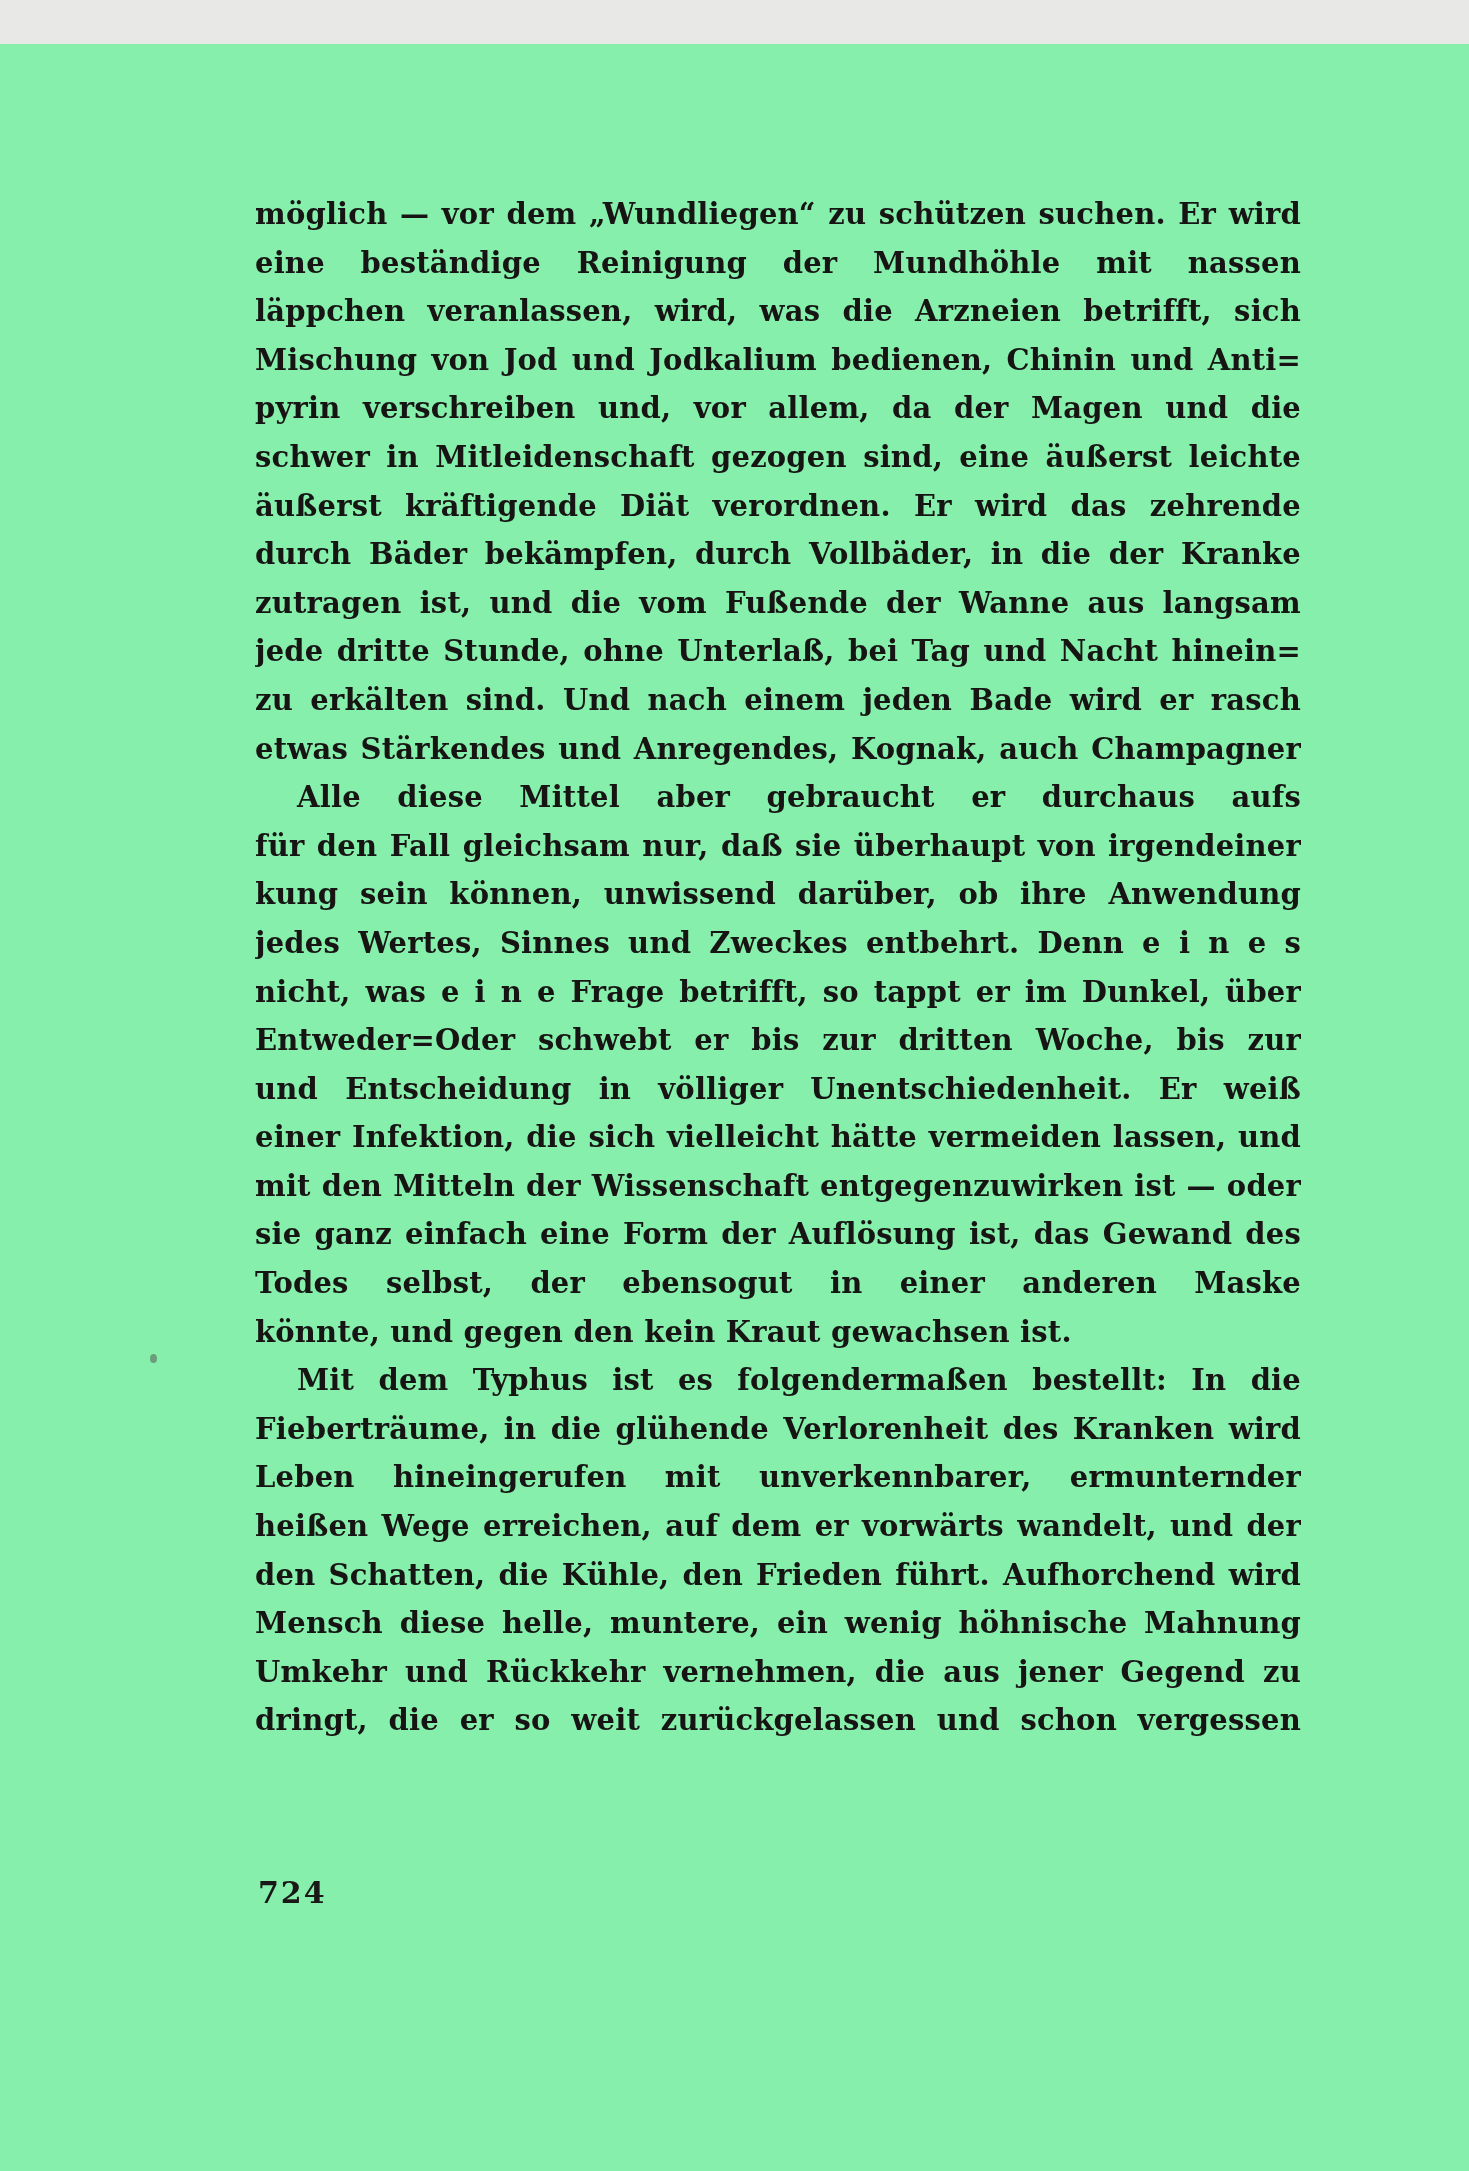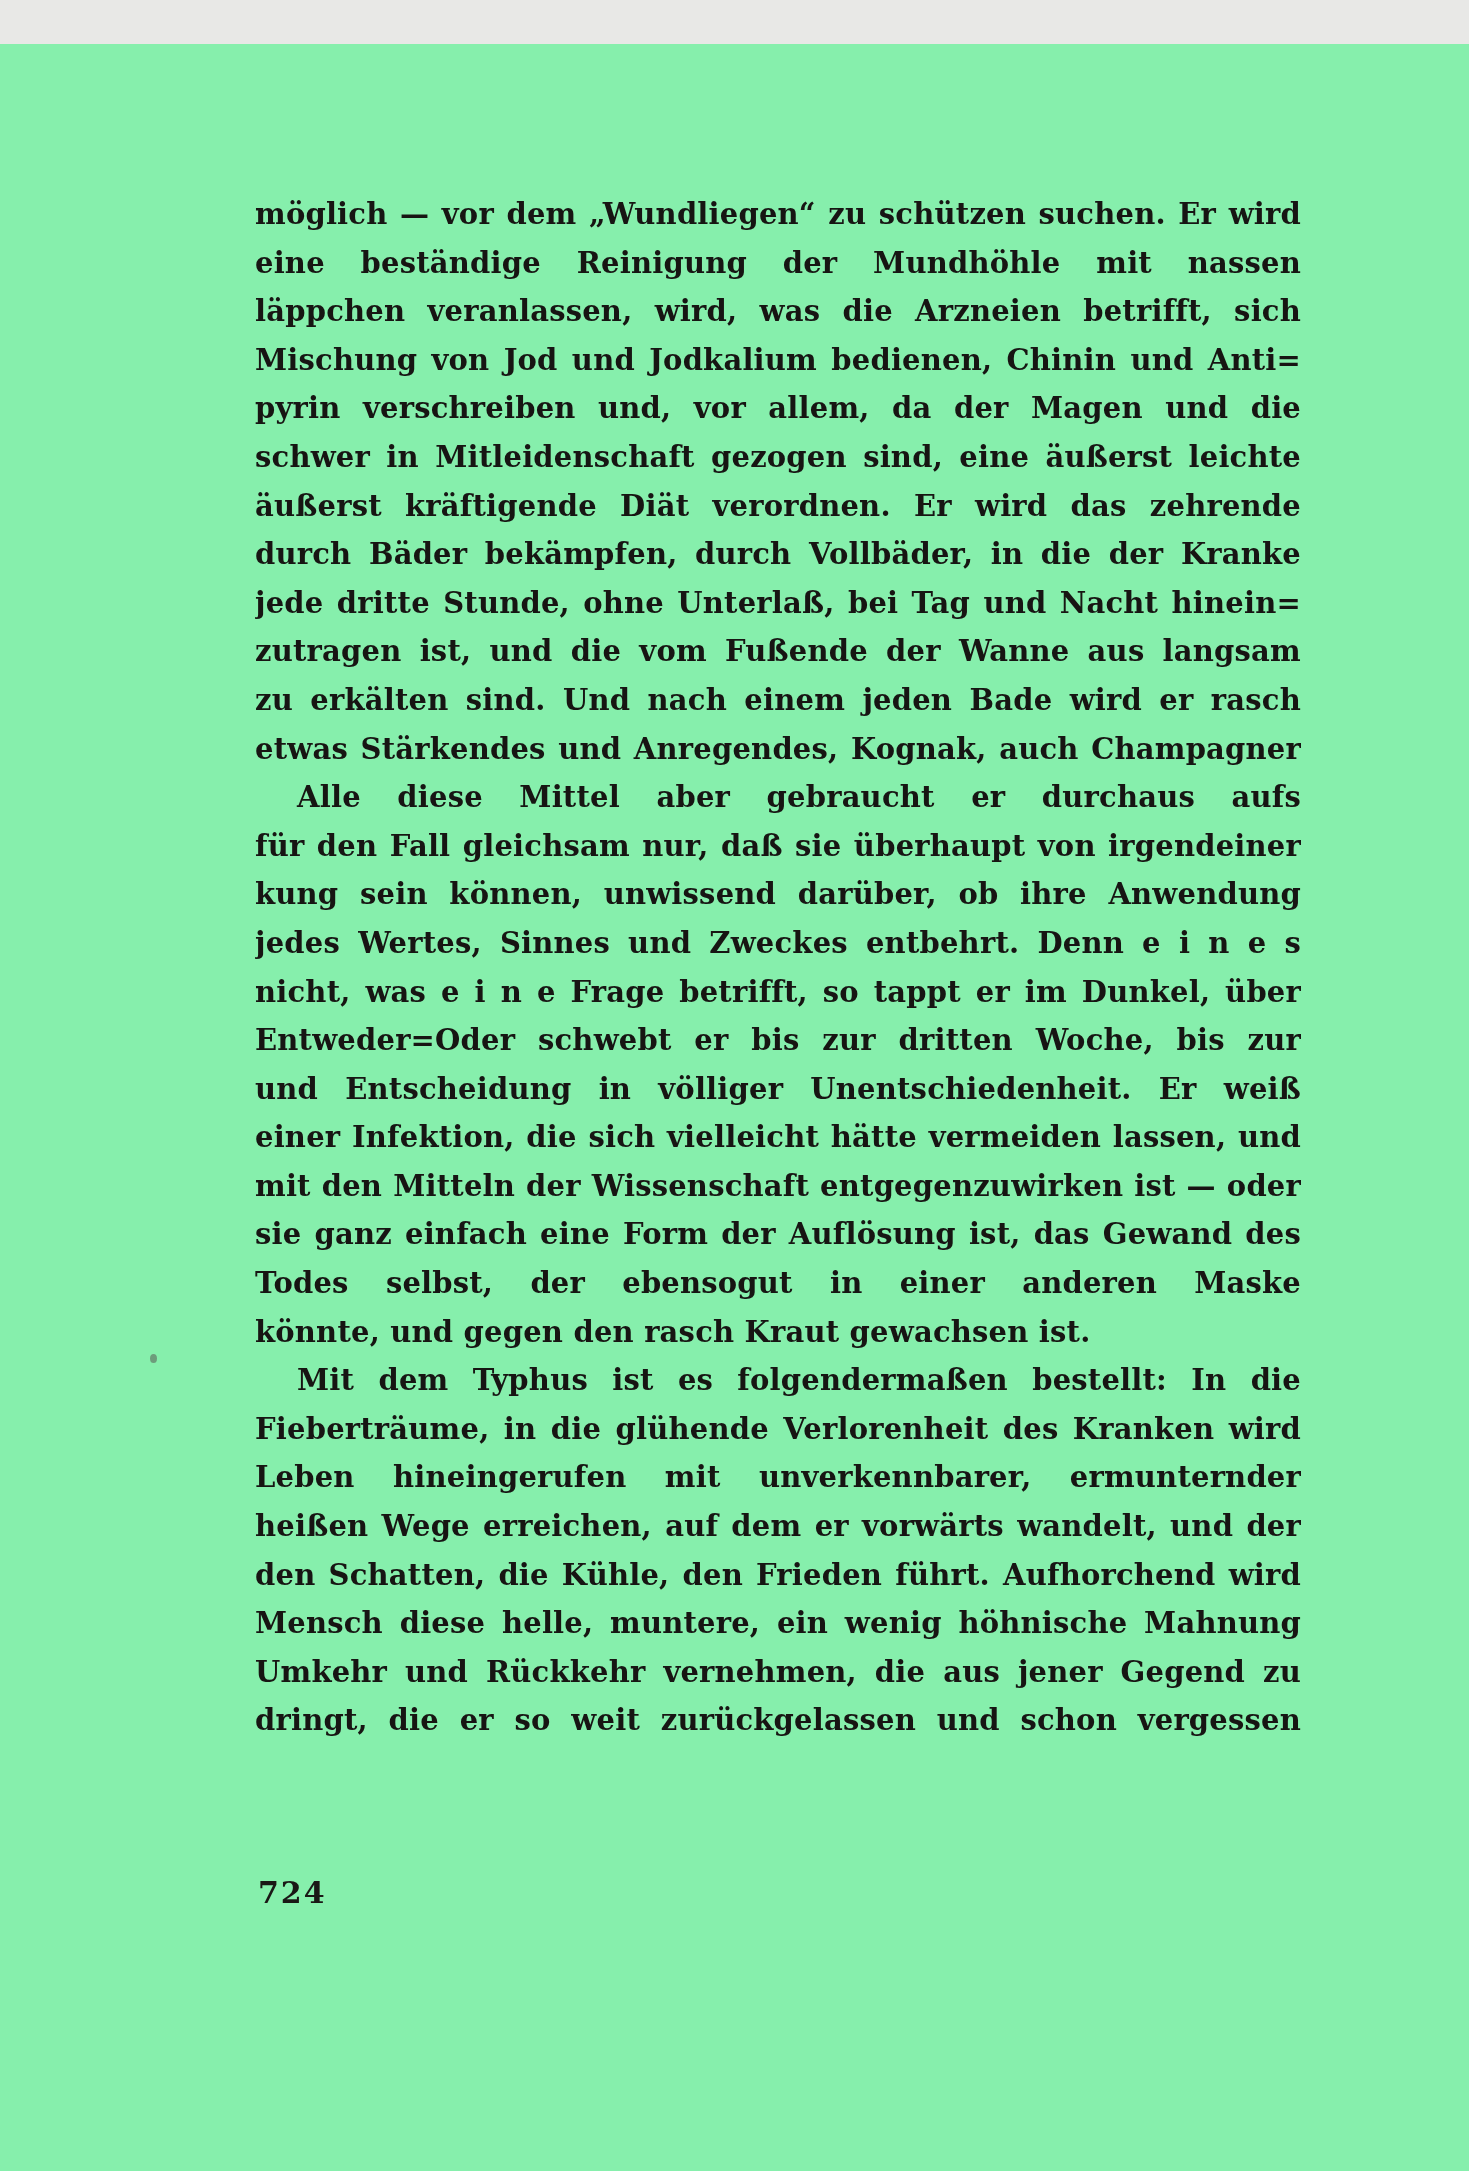--- a/index.html
+++ b/index.html
@@ -62,36 +62,36 @@
 <div class="page">
   <div class="text-block">
     <div class="line">möglich — vor dem „Wundliegen“ zu schützen suchen. Er wird</div>
     <div class="line">eine beständige Reinigung der Mundhöhle mit nassen Leinwand=</div>
     <div class="line">läppchen veranlassen, wird, was die Arzneien betrifft, sich einer</div>
     <div class="line">Mischung von Jod und Jodkalium bedienen, Chinin und Anti=</div>
     <div class="line">pyrin verschreiben und, vor allem, da der Magen und die Gedärme</div>
     <div class="line">schwer in Mitleidenschaft gezogen sind, eine äußerst leichte und</div>
     <div class="line">äußerst kräftigende Diät verordnen. Er wird das zehrende Fieber</div>
     <div class="line">durch Bäder bekämpfen, durch Vollbäder, in die der Kranke oft,</div>
+    <div class="line">zutragen ist, und die vom Fußende der Wanne aus langsam</div>
     <div class="line">jede dritte Stunde, ohne Unterlaß, bei Tag und Nacht hinein=</div>
-    <div class="line">zutragen ist, und die vom Fußende der Wanne aus langsam</div>
     <div class="line">zu erkälten sind. Und nach einem jeden Bade wird er rasch</div>
     <div class="line">etwas Stärkendes und Anregendes, Kognak, auch Champagner</div>
     <div class="line indent">Alle diese Mittel aber gebraucht er durchaus aufs Geratewohl,</div>
     <div class="line">für den Fall gleichsam nur, daß sie überhaupt von irgendeiner Wir=</div>
     <div class="line">kung sein können, unwissend darüber, ob ihre Anwendung nicht</div>
     <div class="line">jedes Wertes, Sinnes und Zweckes entbehrt. Denn e i n e s weiß er</div>
     <div class="line">nicht, was e i n e Frage betrifft, so tappt er im Dunkel, über ein</div>
     <div class="line">Entweder=Oder schwebt er bis zur dritten Woche, bis zur Krisis</div>
     <div class="line">und Entscheidung in völliger Unentschiedenheit. Er weiß nicht, ob</div>
     <div class="line">einer Infektion, die sich vielleicht hätte vermeiden lassen, und der</div>
     <div class="line">mit den Mitteln der Wissenschaft entgegenzuwirken ist — oder ob</div>
     <div class="line">sie ganz einfach eine Form der Auflösung ist, das Gewand des</div>
     <div class="line">Todes selbst, der ebensogut in einer anderen Maske erscheinen</div>
-    <div class="line para-end">könnte, und gegen den rasch Kraut gewachsen ist.</div>
+    <div class="line para-end">könnte, und gegen den kein Kraut gewachsen ist.</div>
     <div class="line indent">Mit dem Typhus ist es folgendermaßen bestellt: In die fernen</div>
     <div class="line">Fieberträume, in die glühende Verlorenheit des Kranken wird das</div>
     <div class="line">Leben hineingerufen mit unverkennbarer, ermunternder Stimme.</div>
     <div class="line">heißen Wege erreichen, auf dem er vorwärts wandelt, und der in</div>
     <div class="line">den Schatten, die Kühle, den Frieden führt. Aufhorchend wird der</div>
     <div class="line">Mensch diese helle, muntere, ein wenig höhnische Mahnung zur</div>
     <div class="line">Umkehr und Rückkehr vernehmen, die aus jener Gegend zu ihm</div>
     <div class="line">dringt, die er so weit zurückgelassen und schon vergessen hatte.</div>
   </div>
   <div class="page-number">724</div>

